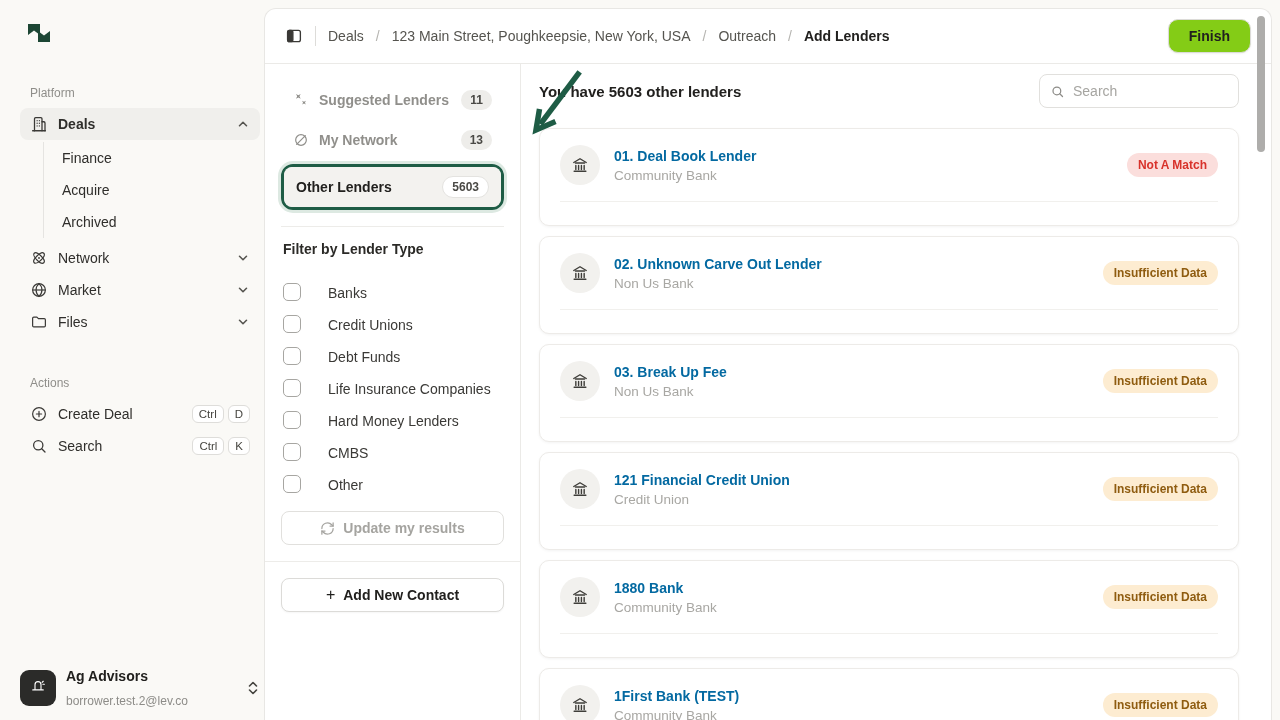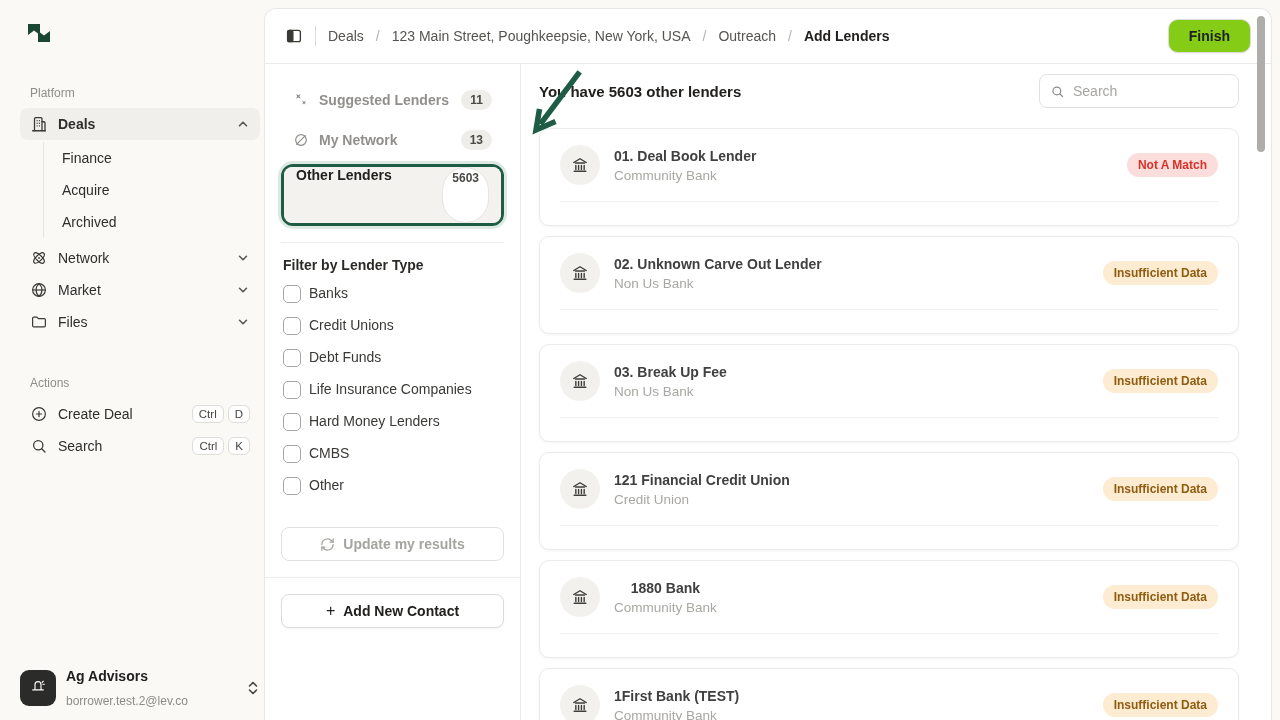--- a/index.html
+++ b/index.html
@@ -50,27 +50,27 @@
 
   
   .lender-col { width:256px; flex:none; border-right:1px solid #ebeae7; padding:16px 16px 0; }
   .lnav-item { display:flex; align-items:center; gap:10px; height:40px; padding:0 12px;
     font-size:14px; font-weight:600; color:#908f8b; cursor:pointer; }
   .lnav-icon { width:16px; height:16px; color:#908f8b; flex:none; }
   .count-pill { margin-left:auto; background:#eeedea; border-radius:999px; padding:3px 9px;
     font-size:12px; font-weight:600; color:#4a4945; }
   .selected-wrap { margin-top:4px; border:3px solid #1e5c45; border-radius:12px;
     box-shadow:0 0 0 3px #dde9e2; cursor:pointer; }
-  .selected-inner { background:#f3f2ef; border-radius:8px; height:56px; display:flex;
-    padding:0 12px; }
+  .selected-inner { background:#f3f2ef; border-radius:8px; height:40px; display:flex;
+    align-items:center; padding:0 12px; }
   .selected-inner .label { font-size:14px; font-weight:700; color:#21201e; }
   .selected-inner .count-pill { background:#fff; border:1px solid #e4e3e0; }
   .col-divider { border-top:1px solid #edece9; margin:16px 0 14px; }
   .filter-title { font-size:14px; font-weight:700; color:#2b2a27; margin:0 0 12px 2px; }
-  .cb-row { display:flex; align-items:flex-start; gap:8px; height:32px; padding-left:2px; cursor:pointer; }
+  .cb-row { display:flex; align-items:flex-end; gap:27px; height:32px; padding-left:2px; cursor:pointer; }
   .cb-box { width:18px; height:18px; border:1.5px solid #a7a6a2; border-radius:5px; background:#fff; flex:none; }
   .cb-label { font-size:14px; color:#3a3936; }
   .update-btn { margin-top:18px; width:100%; height:34px; border:1px solid #e1e0dd; border-radius:8px;
     background:#fff; display:flex; align-items:center; justify-content:center; gap:8px;
     font-size:14px; font-weight:600; color:#a5a4a0; cursor:pointer; font-family:inherit; }
   .full-divider { border-top:1px solid #edece9; margin:16px -16px; }
   .add-contact-btn { width:100%; height:34px; border:1px solid #dcdbd8; border-radius:8px;
     background:#fff; display:flex; align-items:center; justify-content:center; gap:8px;
     font-size:14px; font-weight:600; color:#21201e; cursor:pointer;
     box-shadow:0 1px 2px rgba(0,0,0,.04); font-family:inherit; }
@@ -83,21 +83,21 @@
   .search-box { margin-left:auto; width:200px; height:34px; border:1px solid #e1e0dd; border-radius:8px;
     display:flex; align-items:center; padding:0 10px; gap:8px; background:#fff; }
   .search-box input { border:none; outline:none; flex:1; min-width:0; font-size:14px;
     color:#21201e; font-family:inherit; background:transparent; }
   .search-box input::placeholder { color:#a6a5a1; }
   .card { border:1px solid #edebe8; border-radius:10px; background:#fff; margin-bottom:10px;
     box-shadow:0 1px 3px rgba(20,20,20,.05); cursor:pointer; }
   .card-main { display:flex; align-items:center; gap:14px; padding:16px 20px; }
   .bank-circle { width:40px; height:40px; border-radius:50%; background:#f2f1ee; color:#3f3e3a;
     display:grid; place-items:center; flex:none; }
-  .card-title { font-size:14px; font-weight:700; color:#404040;text-align:center; }
+  .card-title { font-size:14px; font-weight:700; color:#0369a1; }
   .card-sub { font-size:13.5px; color:#a8a7a3; margin-top:4px; }
   .badge { margin-left:auto; font-size:12px; font-weight:700; padding:5px 11px; border-radius:999px; white-space:nowrap; }
   .badge.red { background:#fbdedc; color:#d8322b; }
   .badge.amber { background:#fdecd1; color:#8f5c10; }
   .card-foot { border-top:1px solid #f1f0ed; margin:0 20px; height:24px; }
 
   .scroll-thumb { position:absolute; right:6px; top:7px; width:8px; height:136px;
     border-radius:4px; background:#aeadab; cursor:pointer; }
 
   .arrow-overlay { position:absolute; left:515px; top:58px; width:84px; height:92px;

